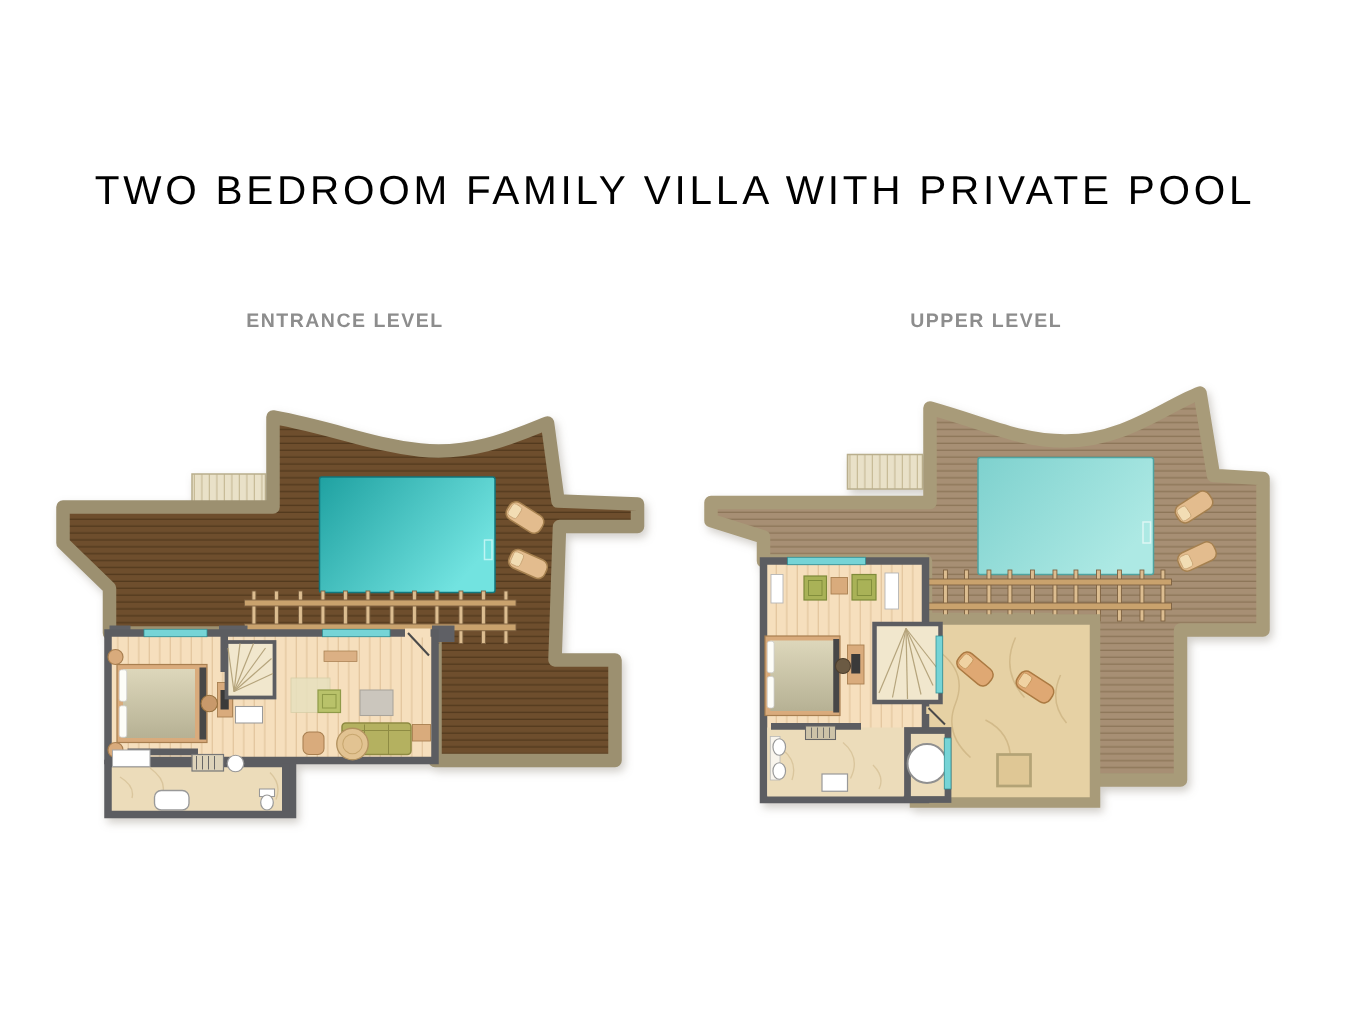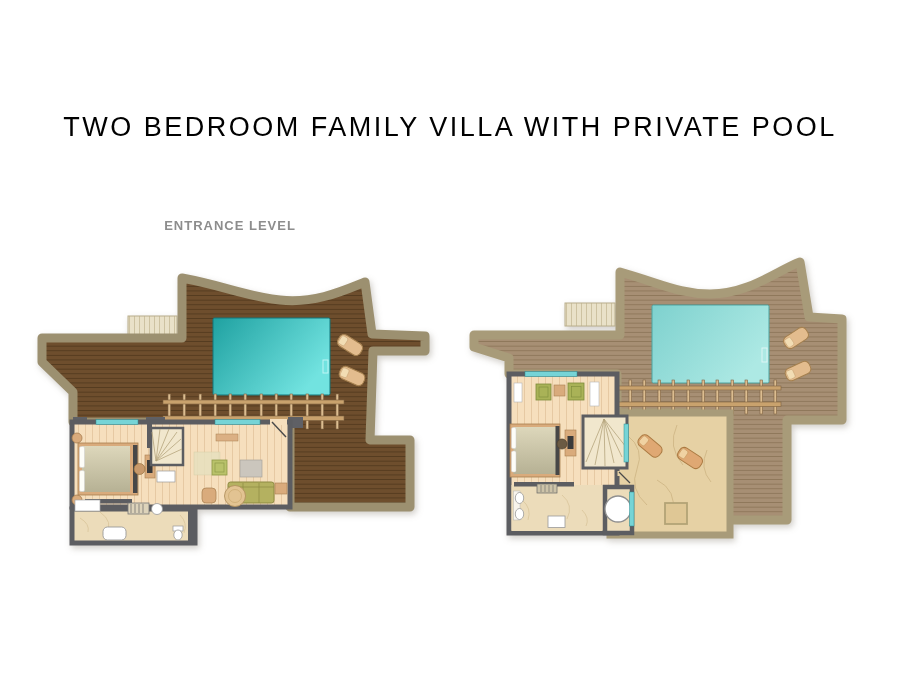--- a/index.html
+++ b/index.html
@@ -2,33 +2,34 @@
 <html><head>
 <meta charset="utf-8">
 <style>
   html,body{margin:0;padding:0;background:#ffffff;}
   .page{position:relative;width:900px;height:675px;background:#ffffff;overflow:hidden;
         font-family:"Liberation Sans", sans-serif;}
   .title{position:absolute;left:0;right:0;top:112px;margin:0;text-align:center;
          font-size:27px;font-weight:400;letter-spacing:2.5px;color:#000000;}
   .plan-label{position:absolute;top:206px;font-size:13px;font-weight:700;
               letter-spacing:1px;color:#8d8d8d;text-align:center;}
-  .label-left{left:30px;width:400px;margin-top:12px;}
+  .label-left{left:30px;width:400px;}
   .label-right{left:465px;width:385px;}
   .plan-svg{position:absolute;filter:drop-shadow(2px 3px 3px rgba(70,60,40,0.25));}
   .svg-left{left:30px;top:250px;}
   .svg-right{left:462px;top:250px;}
 </style>
 </head>
 <body>
 
 <div class="page">
 
   <h1 class="title">TWO BEDROOM FAMILY VILLA WITH PRIVATE POOL</h1>
   <div class="plan-label label-left">ENTRANCE LEVEL</div>
+  <div class="plan-label label-right">UPPER LEVEL</div>
 
   <svg class="plan-svg svg-left" width="400" height="310" viewBox="0 0 400 310">
     <defs>
       <pattern id="wdL" width="8" height="4.6" patternUnits="userSpaceOnUse">
         <rect width="8" height="4.6" fill="#6e4e2d"></rect>
         <rect y="3.7" width="8" height="0.9" fill="#533a1e"></rect>
       </pattern>
       <pattern id="wdU" width="8" height="4.6" patternUnits="userSpaceOnUse">
         <rect width="8" height="4.6" fill="#a78f74"></rect>
         <rect y="3.7" width="8" height="0.9" fill="#8d7659"></rect>

